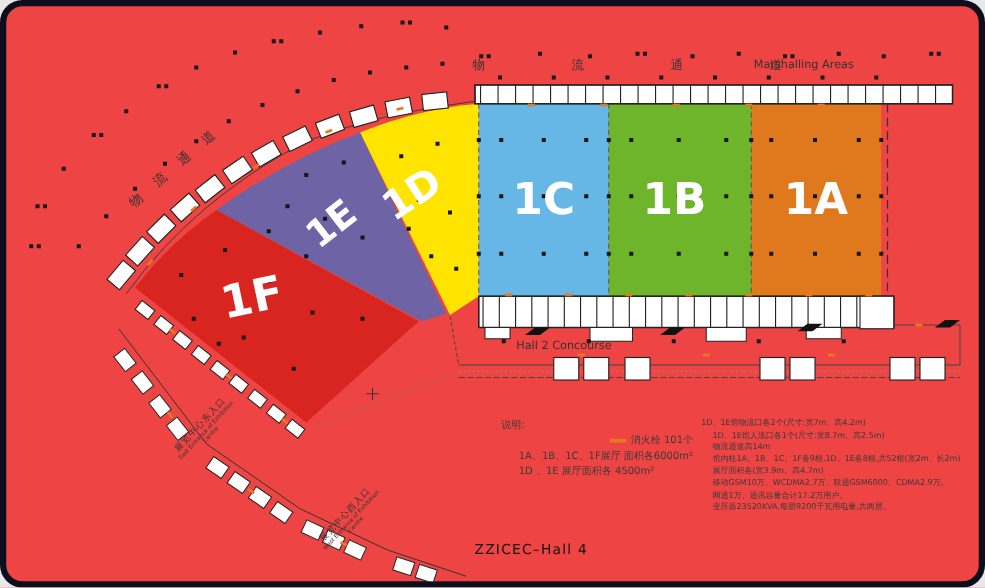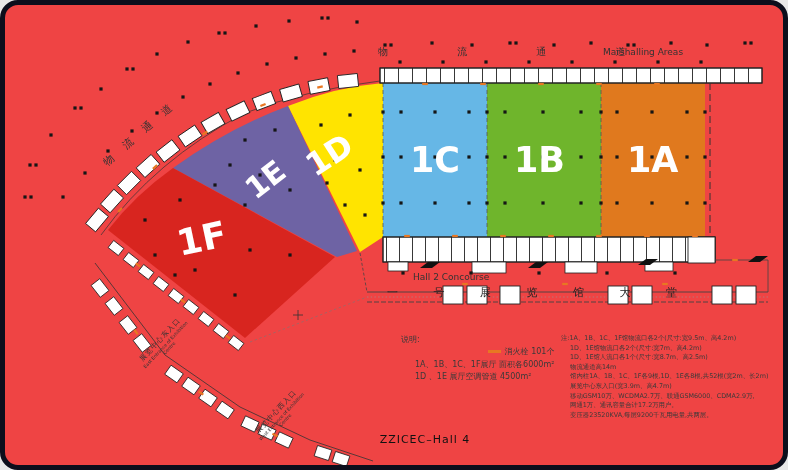--- a/index.html
+++ b/index.html
@@ -311,21 +311,20 @@
         <use href="#dot" x="534" y="268"></use>
     <use href="#dot" x="602" y="268"></use>
         <use href="#dot" x="670" y="268"></use>
   </g>
 </svg>
 
 <div class="ovl corridor-top">物 流 通 道</div>
 <div class="ovl marshalling">Marshalling Areas</div>
 <div class="ovl corridor-left">物流通道</div>
 <div class="ovl hall2">Hall 2 Concourse</div>
-<div class="ovl lobby">一 号 展 览 馆 大 堂</div>
 
 <div class="hall-label hl-a">1A</div>
 <div class="hall-label hl-b">1B</div>
 <div class="hall-label hl-c">1C</div>
 <div class="hall-label hl-d">1D</div>
 <div class="hall-label hl-e">1E</div>
 <div class="hall-label hl-f">1F</div>
 
 <div class="ent ent-e">
   <div class="zh">展览中心东入口</div>
@@ -335,30 +334,29 @@
   <div class="zh">展览中心西入口</div>
   <div class="en">West Entrance of Exhibition Centre</div>
 </div>
 
 <div class="ovl legend">
   <div>说明:</div>
   <div class="lg1">
     <span class="swatch"></span><span>消火栓 101个</span>
   </div>
   <div class="lg2">1A、1B、1C、1F展厅 面积各6000m²</div>
-  <div class="lg2">1D 、1E 展厅空调管道 4500m²</div>
+  <div class="lg2">1D 、1E 展厅面积各 4500m²</div>
 </div>
 
 <div class="ovl notes">
-  <div>注:1A、1B、1C、1F馆物流口各2个(尺寸:宽9.5m、高4.2m)</div>
   <div>1D、1E馆物流口各2个(尺寸:宽7m、高4.2m)</div>
   <div>1D、1E馆人流口各1个(尺寸:宽8.7m、高2.5m)</div>
   <div>物流通道高14m</div>
   <div>馆内柱1A、1B、1C、1F各9根,1D、1E各8根,共52根(宽2m、长2m)</div>
-  <div>展览中心东入口(宽3.9m、高4.7m)</div>
+  <div>展厅面积各(宽3.9m、高4.7m)</div>
   <div>移动GSM10万、WCDMA2.7万、联通GSM6000、CDMA2.9万,</div>
   <div>网通1万、通讯容量合计17.2万用户。</div>
   <div>变压器23520KVA,每层9200千瓦用电量,共两层。</div>
 </div>
 
 <div class="ovl titleblock">
   <div class="title-en">ZZICEC–Hall 4</div>
 </div>
 
 </div>

